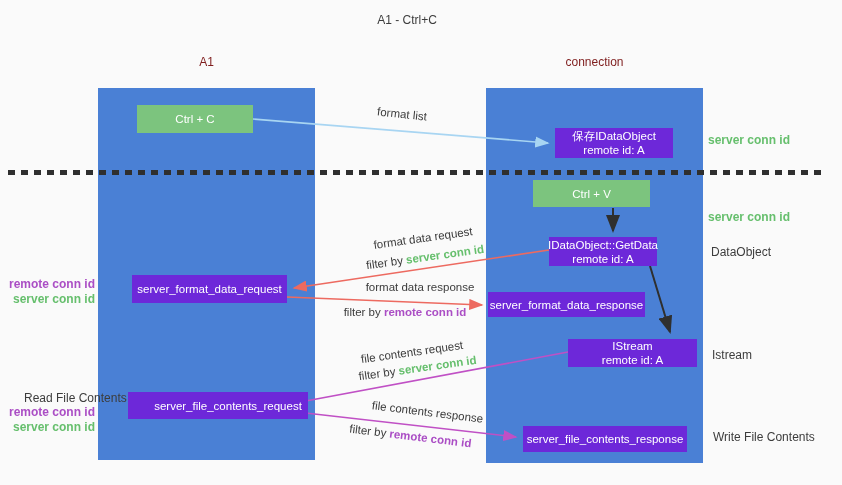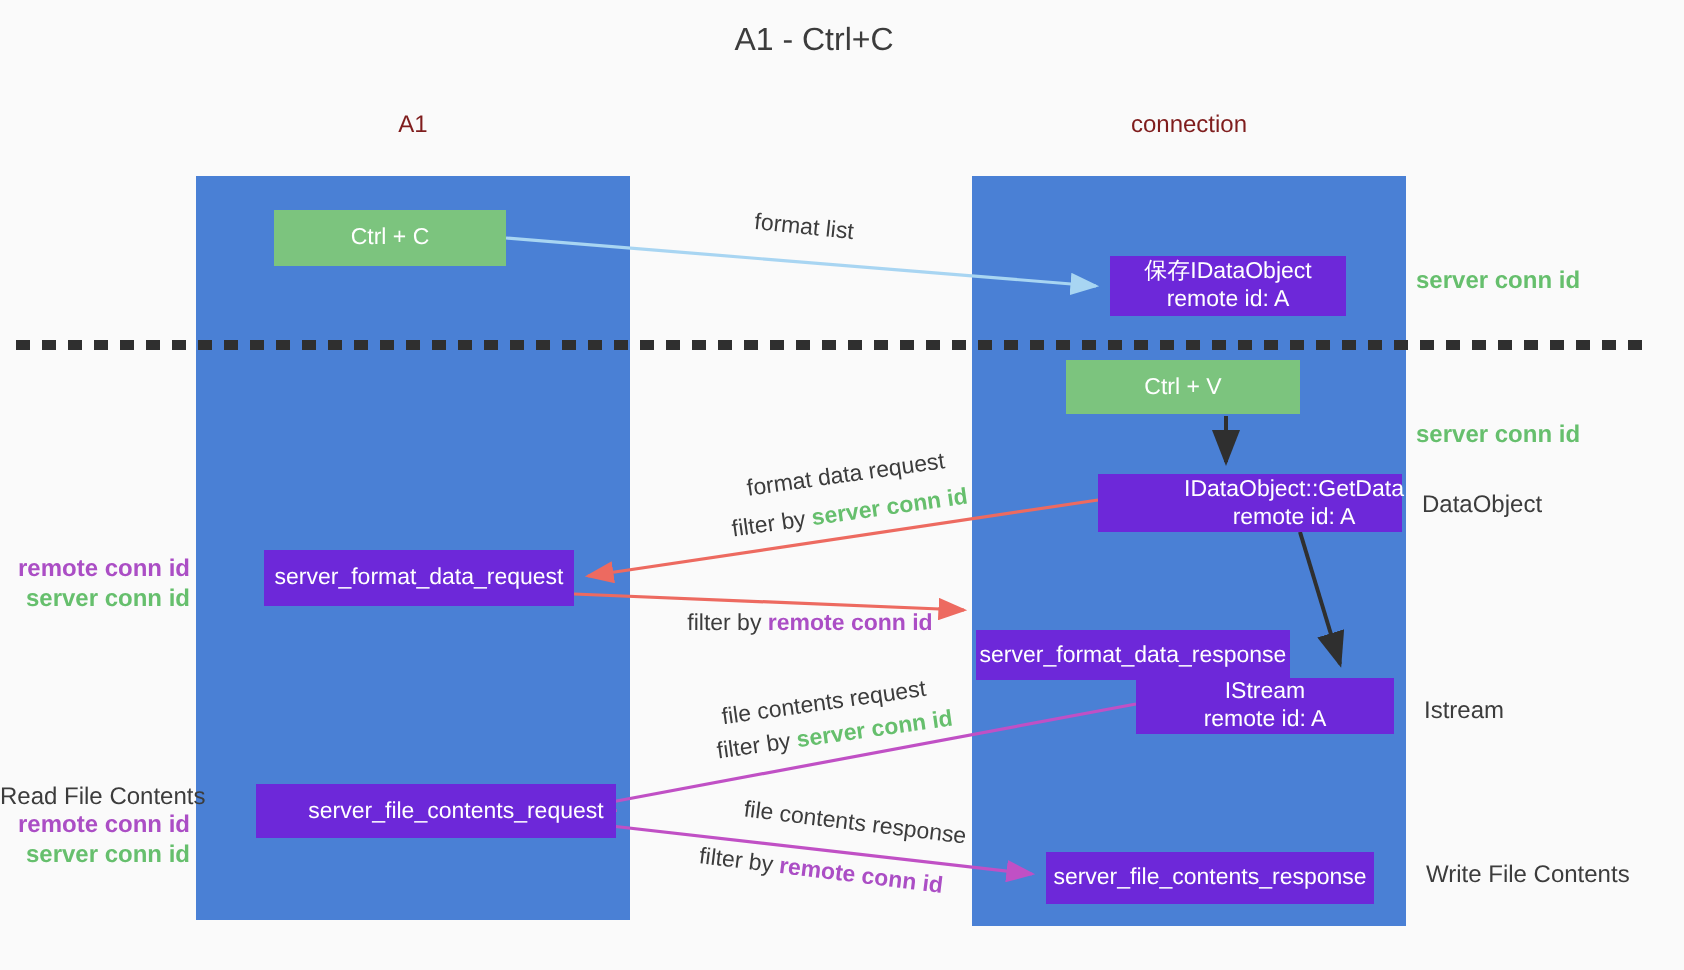--- a/index.html
+++ b/index.html
@@ -6,21 +6,21 @@
   .canvas{
     position:relative;
     width:842px;height:485px;
     background:#fafafa;
     font-family:"Liberation Sans",sans-serif;
     color:#3c3c3c;
     overflow:hidden;
   }
   .title{
     position:absolute;top:10px;left:0;right:28px;
-    text-align:center;font-size:16px;line-height:21px;color:#3c3c3c;
+    text-align:center;font-size:12px;line-height:21px;color:#3c3c3c;
   }
   .lane-header{
     position:absolute;top:55px;width:217px;
     text-align:center;font-size:12px;line-height:14px;color:#7f1d1d;
   }
   .lane{
     position:absolute;top:88px;width:217px;
     background:#4a80d5;
   }
   .node{
@@ -98,30 +98,30 @@
 
   <div class="node orange" style="left:555px;top:128px;width:118px;height:30px;">
     <div>保存IDataObject</div>
     <div>remote id: A</div>
   </div>
 
   <div class="node green" style="left:533px;top:180px;width:117px;height:27px;">
     <div>Ctrl + V</div>
   </div>
 
-  <div class="node orange" style="left:549px;top:237px;width:108px;height:29px;padding-left:44px;">
+  <div class="node orange" style="left:549px;top:237px;width:108px;height:29px;">
     <div>IDataObject::GetData</div>
     <div>remote id: A</div>
   </div>
 
   <div class="node orange" style="left:132px;top:275px;width:155px;height:28px;">
     <div>server_format_data_request</div>
   </div>
 
-  <div class="node orange" style="left:488px;top:292px;width:157px;height:25px;margin-top:23px;">
+  <div class="node orange" style="left:488px;top:292px;width:157px;height:25px;">
     <div>server_format_data_response</div>
   </div>
 
   <div class="node orange" style="left:568px;top:339px;width:129px;height:28px;">
     <div>IStream</div>
     <div>remote id: A</div>
   </div>
 
   <div class="node orange" style="left:128px;top:392px;width:160px;height:27px;padding-left:20px;">
     <div>server_file_contents_request</div>
@@ -129,33 +129,34 @@
 
   <div class="node orange" style="left:523px;top:426px;width:164px;height:26px;">
     <div>server_file_contents_response</div>
   </div>
 
   <div class="lbl" style="left:352px;top:108px;width:100px;transform:rotate(6deg);">format list</div>
 
   <div class="lbl" style="left:348px;top:232px;width:150px;transform:rotate(-8deg);">format data request</div>
   <div class="lbl" style="left:350px;top:251px;width:150px;transform:rotate(-8deg);"><span>filter by </span><span class="t-green">server conn id</span></div>
 
+  <div class="lbl" style="left:345px;top:281px;width:150px;">format data response</div>
   <div class="lbl" style="left:330px;top:306px;width:150px;"><span>filter by </span><span class="t-purple">remote conn id</span></div>
 
   <div class="lbl" style="left:337px;top:346px;width:150px;transform:rotate(-8deg);">file contents request</div>
   <div class="lbl" style="left:340px;top:362px;width:155px;transform:rotate(-8deg);"><span>filter by </span><span class="t-green">server conn id</span></div>
 
   <div class="lbl" style="left:350px;top:406px;width:155px;transform:rotate(7deg);">file contents response</div>
   <div class="lbl" style="left:333px;top:430px;width:155px;transform:rotate(7deg);"><span>filter by </span><span class="t-purple">remote conn id</span></div>
 
   <div class="side-lbl t-green" style="left:708px;top:133px;">server conn id</div>
   <div class="side-lbl t-green" style="left:708px;top:210px;">server conn id</div>
   <div class="side-lbl" style="left:711px;top:245px;">DataObject</div>
   <div class="side-lbl" style="left:712px;top:348px;">Istream</div>
   <div class="side-lbl" style="left:713px;top:430px;">Write File Contents</div>
 
   <div class="side-lbl left-col t-purple" style="top:277px;">remote conn id</div>
   <div class="side-lbl left-col t-green" style="top:292px;">server conn id</div>
-  <div class="side-lbl left-col" style="top:391px;">Read File Contents</div>
+  <div class="side-lbl left-col" style="top:391px;padding-left:24px;">Read File Contents</div>
   <div class="side-lbl left-col t-purple" style="top:405px;">remote conn id</div>
   <div class="side-lbl left-col t-green" style="top:420px;">server conn id</div>
 
 </div>
 
 </body></html>

